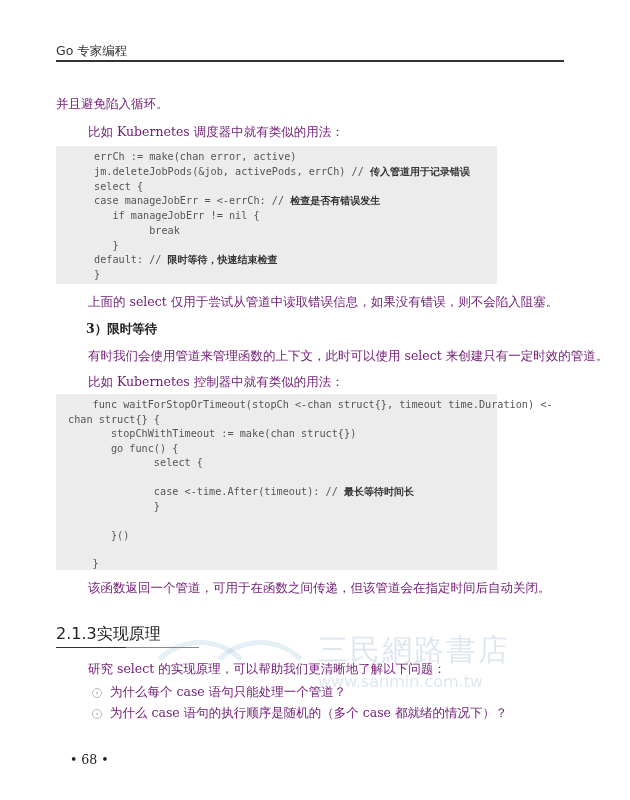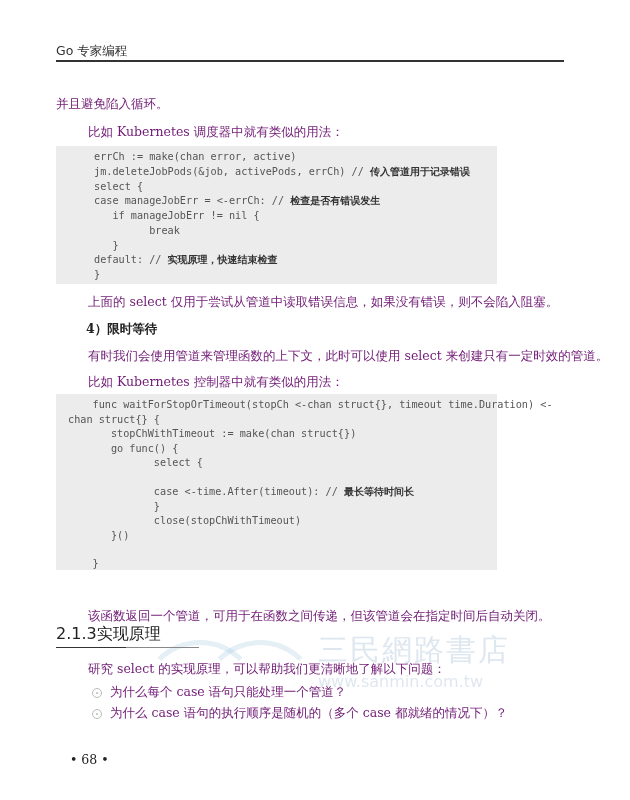--- a/index.html
+++ b/index.html
@@ -34,43 +34,42 @@
 <div class="para indent" style="top:124px;">比如 Kubernetes 调度器中就有类似的用法：</div>
 
 <div class="code" style="top:146px; height:138px;">
   <div class="code-line" style="left:38px; top:4px;"><span>errCh := make(chan error, active)</span></div>
   <div class="code-line" style="left:38px; top:19px;"><span>jm.deleteJobPods(&amp;job, activePods, errCh) // </span><span class="cmt">传入管道用于记录错误</span></div>
   <div class="code-line" style="left:38px; top:34px;"><span>select {</span></div>
   <div class="code-line" style="left:38px; top:48px;"><span>case manageJobErr = &lt;-errCh: // </span><span class="cmt">检查是否有错误发生</span></div>
   <div class="code-line" style="left:38px; top:63px;"><span>   if manageJobErr != nil {</span></div>
   <div class="code-line" style="left:38px; top:78px;"><span>         break</span></div>
   <div class="code-line" style="left:38px; top:93px;"><span>   }</span></div>
-  <div class="code-line" style="left:38px; top:107px;"><span>default: // </span><span class="cmt">实现原理，快速结束检查</span></div>
+  <div class="code-line" style="left:38px; top:107px;"><span>default: // </span><span class="cmt">限时等待，快速结束检查</span></div>
   <div class="code-line" style="left:38px; top:122px;"><span>}</span></div>
 </div>
 
 <div class="para indent" style="top:294px;">上面的 select 仅用于尝试从管道中读取错误信息，如果没有错误，则不会陷入阻塞。</div>
-<div class="subhead">4）限时等待</div>
+<div class="subhead">3）限时等待</div>
 <div class="para indent" style="top:348px;">有时我们会使用管道来管理函数的上下文，此时可以使用 select 来创建只有一定时效的管道。</div>
 <div class="para indent" style="top:374px;">比如 Kubernetes 控制器中就有类似的用法：</div>
 
 <div class="code" style="top:394px; height:176px;">
   <div class="code-line" style="left:12px; top:4px;"><span>    func waitForStopOrTimeout(stopCh &lt;-chan struct{}, timeout time.Duration) &lt;-</span></div>
   <div class="code-line" style="left:12px; top:19px;"><span>chan struct{} {</span></div>
   <div class="code-line" style="left:12px; top:33px;"><span>       stopChWithTimeout := make(chan struct{})</span></div>
   <div class="code-line" style="left:12px; top:48px;"><span>       go func() {</span></div>
   <div class="code-line" style="left:12px; top:62px;"><span>              select {</span></div>
   <div class="code-line" style="left:12px; top:91px;"><span>              case &lt;-time.After(timeout): // </span><span class="cmt">最长等待时间长</span></div>
   <div class="code-line" style="left:12px; top:106px;"><span>              }</span></div>
-  <div class="code-line" style="left:12px; top:120px;"><span>              close(stopChWithTimeout)</span></div>
   <div class="code-line" style="left:12px; top:135px;"><span>       }()</span></div>
   <div class="code-line" style="left:12px; top:163px;"><span>    }</span></div>
 </div>
 
-<div class="para indent" style="top:608px;text-align:right;">该函数返回一个管道，可用于在函数之间传递，但该管道会在指定时间后自动关闭。</div>
+<div class="para indent" style="top:580px;text-align:right;">该函数返回一个管道，可用于在函数之间传递，但该管道会在指定时间后自动关闭。</div>
 
 <div class="watermark-arc" style="left:140px; top:640px; width:110px; height:110px; border-bottom-color:transparent; border-left-color:transparent; border-right-color:transparent;"></div>
 <div class="watermark-arc" style="left:200px; top:640px; width:110px; height:110px; border-bottom-color:transparent; border-left-color:transparent; border-right-color:transparent;"></div>
 <div class="watermark-text" style="left:318px; top:630px; font-family:'DejaVu Serif', serif; font-size:30px; letter-spacing:2px;">三民網路書店</div>
 <div class="watermark-text" style="left:318px; top:672px; font-family:'DejaVu Sans', sans-serif; font-size:16px;">www.sanmin.com.tw</div>
 
 <div class="h3">
   <span class="num">2.1.3</span><span>实现原理</span>
 </div>
 <div class="h3-rule"></div>

